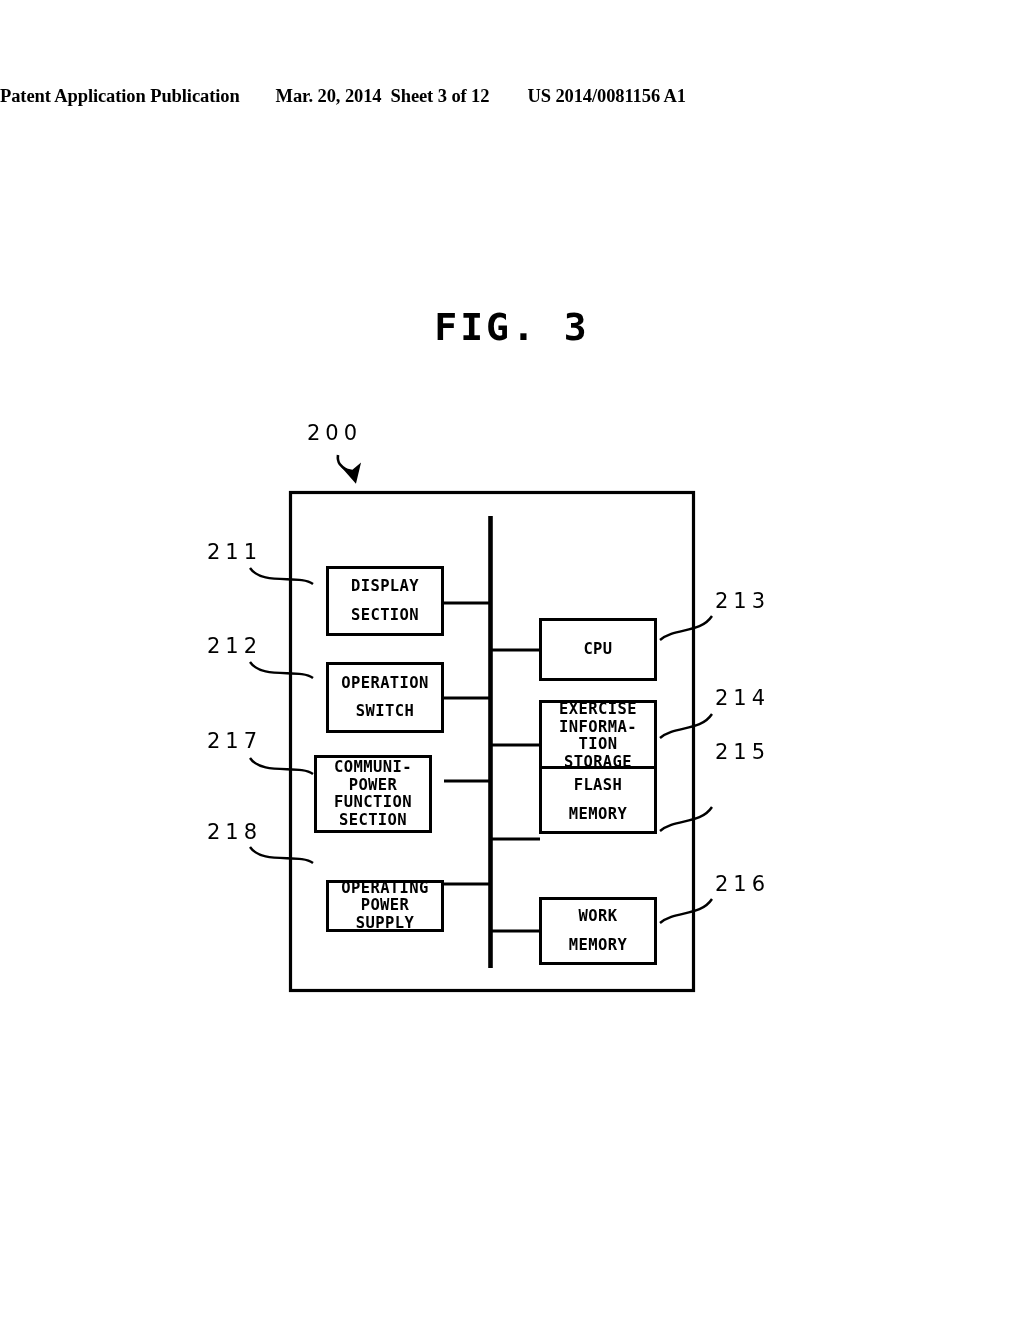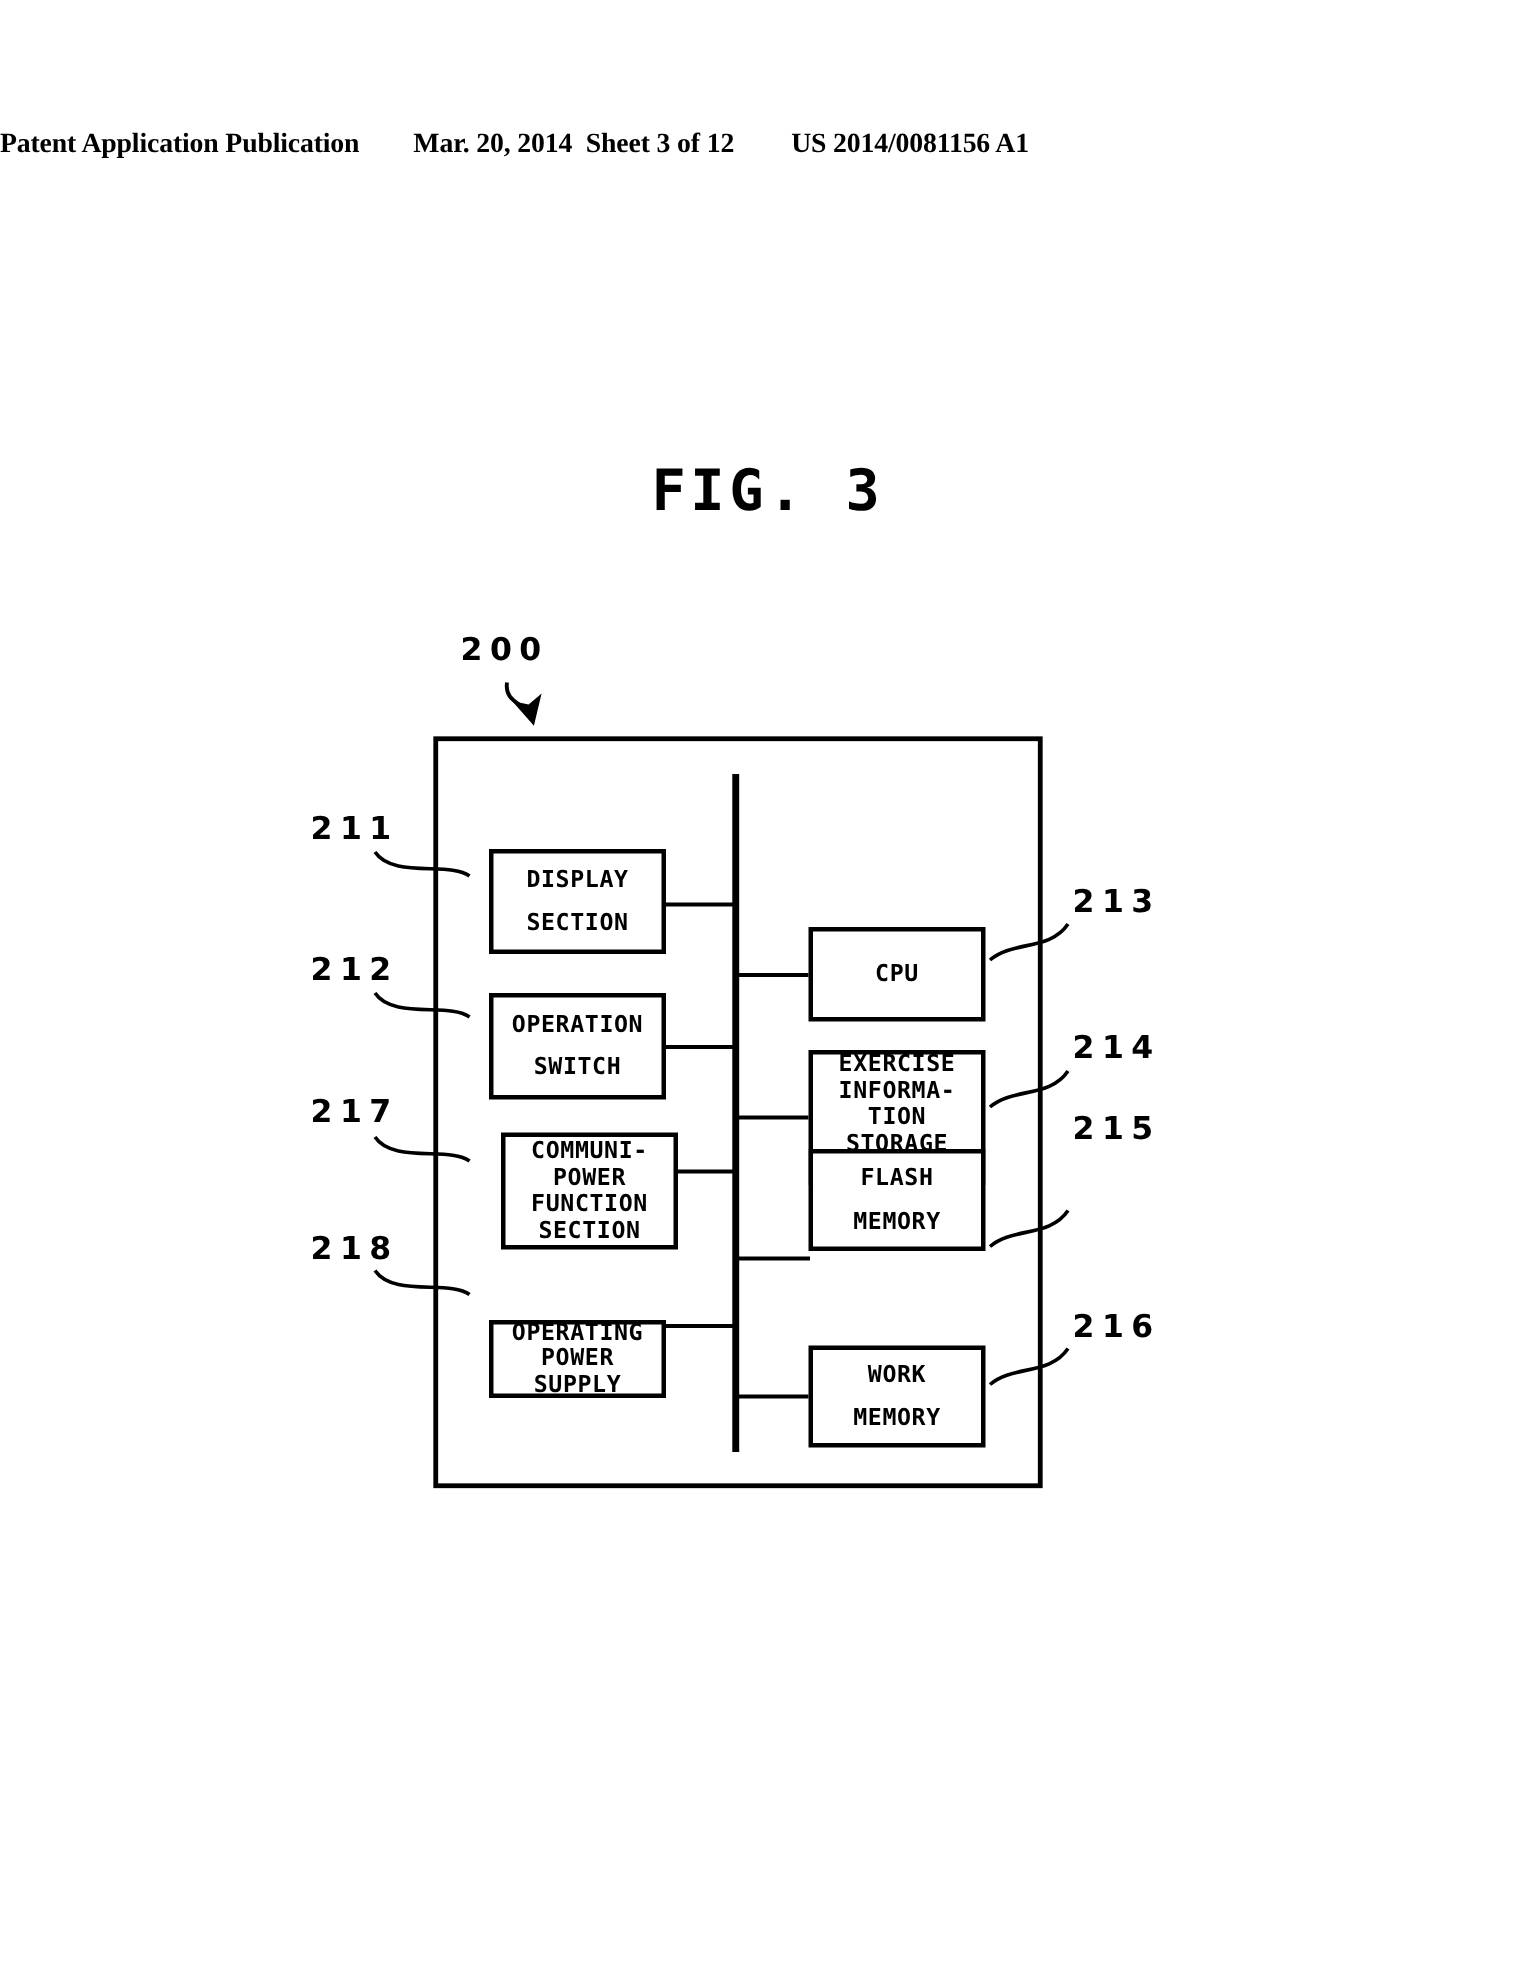--- a/index.html
+++ b/index.html
@@ -84,21 +84,20 @@
   .blk.tight .ln + .ln { margin-top: 2px; }
 
   
   .refnum {
     position: absolute;
     font-family: "DejaVu Sans", sans-serif;
     font-size: 21px;
     letter-spacing: 5px;
     color: #000;
     white-space: nowrap;
-    font-weight: bold;
   }
 </style>
 </head>
 <body>
 
 <div id="page-header">
   <span class="hdr-pub">Patent Application Publication</span>
   <span class="hdr-date">Mar. 20, 2014</span>
   <span class="hdr-sheet">Sheet 3 of 12</span>
   <span class="hdr-patno">US 2014/0081156 A1</span>
@@ -146,21 +145,21 @@
 <div class="blk spaced" style="left:326px; top:566px; width:118px; height:70px;">
   <span class="ln">DISPLAY</span>
   <span class="ln">SECTION</span>
 </div>
 
 <div class="blk spaced" style="left:326px; top:662px; width:118px; height:71px;">
   <span class="ln">OPERATION</span>
   <span class="ln">SWITCH</span>
 </div>
 
-<div class="blk tight" style="left:334px; top:755px; width:118px; height:78px;">
+<div class="blk tight" style="left:314px; top:755px; width:118px; height:78px;">
   <span class="ln">COMMUNI-</span>
   <span class="ln">POWER</span>
   <span class="ln">FUNCTION</span>
   <span class="ln">SECTION</span>
 </div>
 
 <div class="blk tight" style="left:326px; top:880px; width:118px; height:52px;">
   <span class="ln">OPERATING</span>
   <span class="ln">POWER</span>
   <span class="ln">SUPPLY</span>

